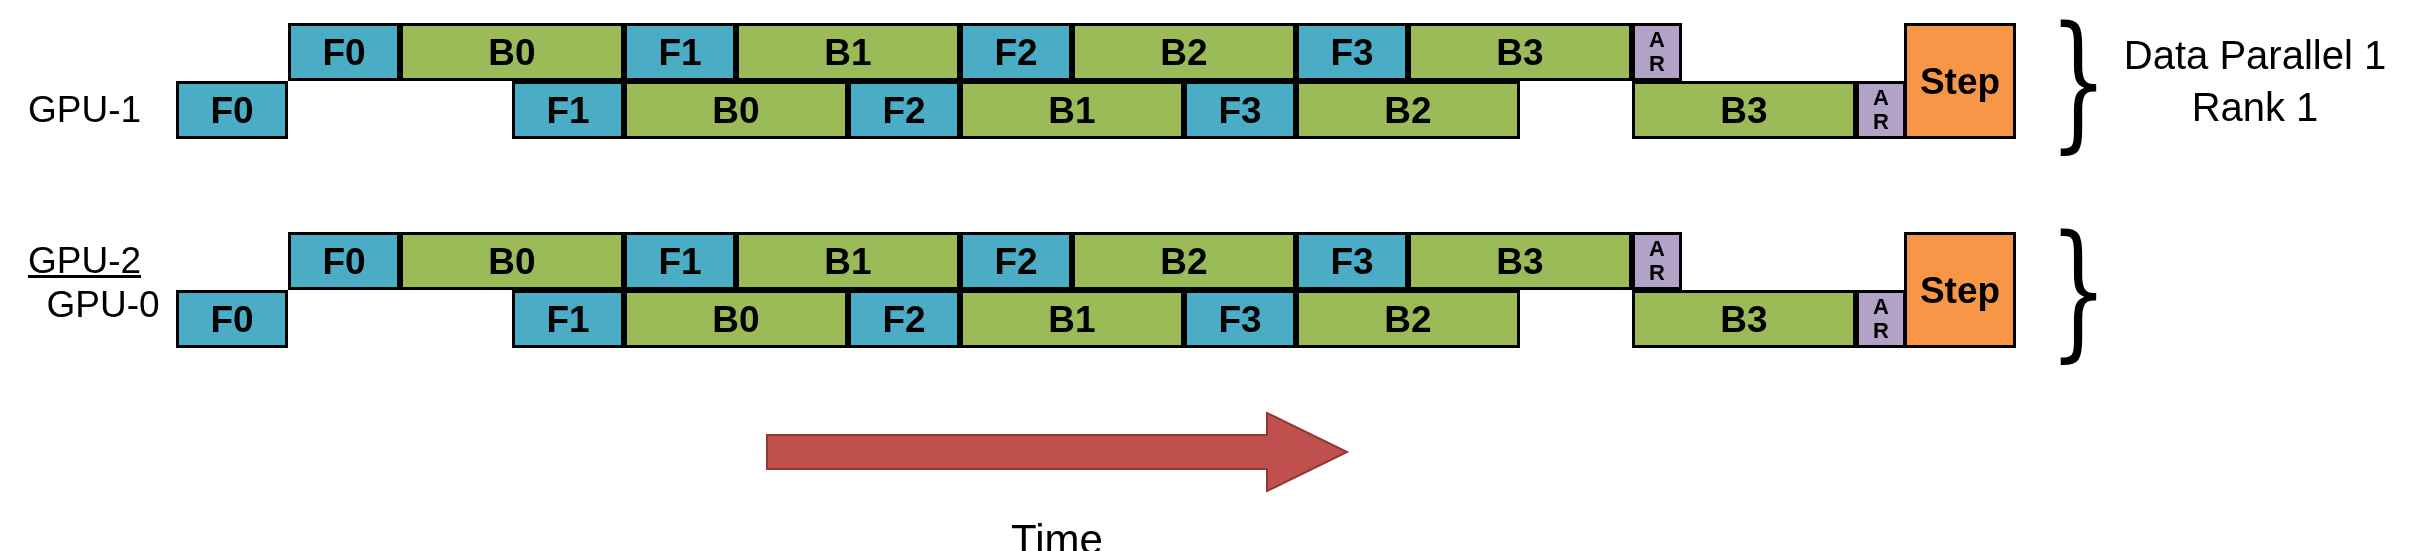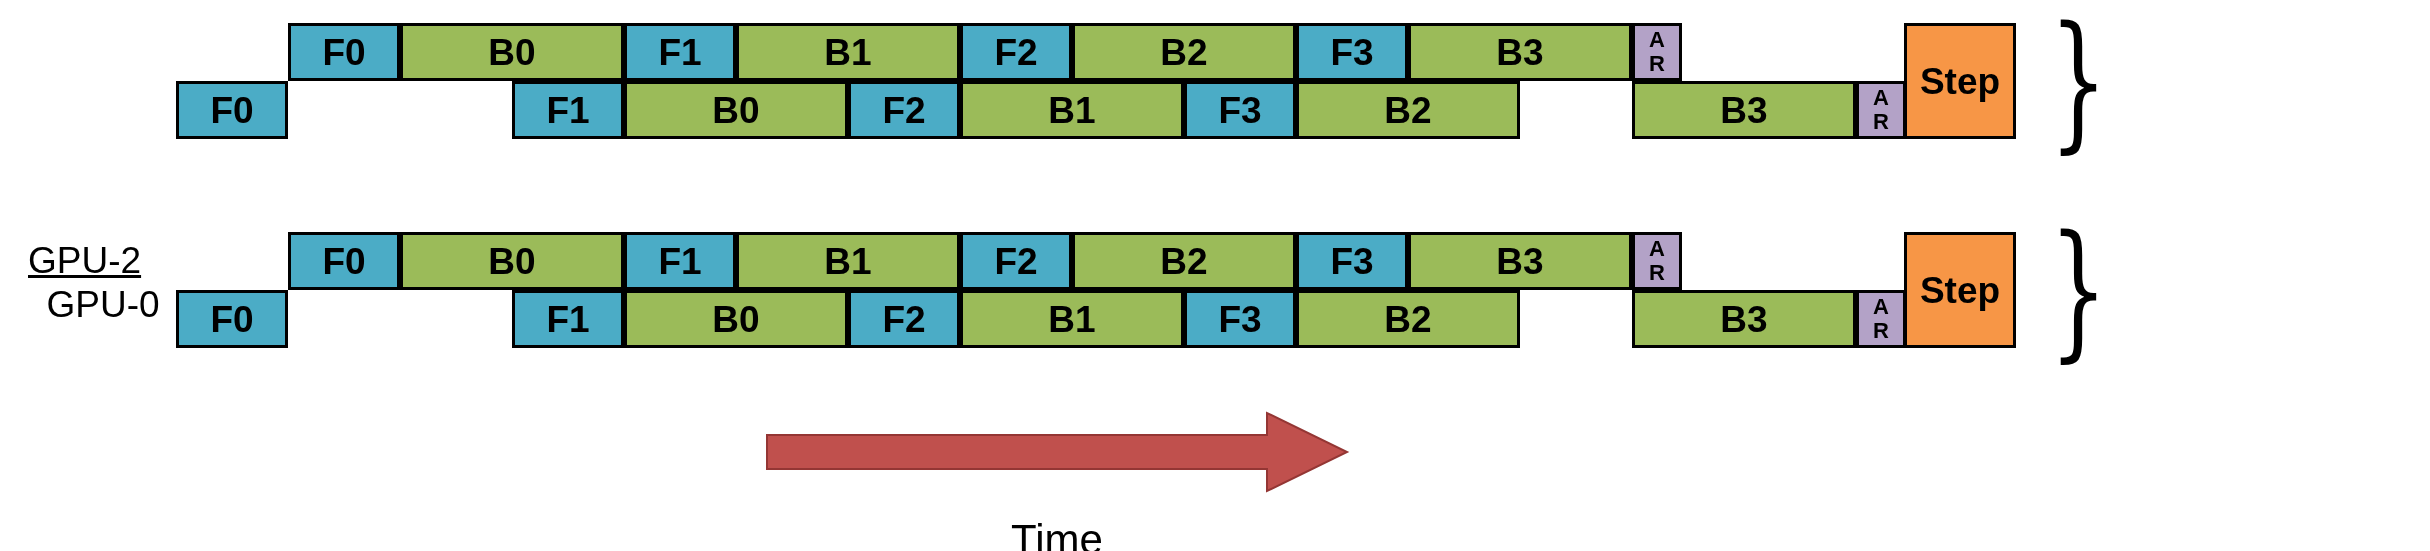--- a/index.html
+++ b/index.html
@@ -87,32 +87,37 @@
     <div class="block forward" style="left: 288px; top: 23px; width: 112px; height: 58px; background: rgb(75, 172, 198); border-color: rgb(0, 0, 0);">F0</div>
     <div class="block backward" style="left: 400px; top: 23px; width: 224px; height: 58px; background: rgb(155, 187, 89); border-color: rgb(0, 0, 0);">B0</div>
     <div class="block forward" style="left: 624px; top: 23px; width: 112px; height: 58px; background: rgb(75, 172, 198); border-color: rgb(0, 0, 0);">F1</div>
     <div class="block backward" style="left: 736px; top: 23px; width: 224px; height: 58px; background: rgb(155, 187, 89); border-color: rgb(0, 0, 0);">B1</div>
     <div class="block forward" style="left: 960px; top: 23px; width: 112px; height: 58px; background: rgb(75, 172, 198); border-color: rgb(0, 0, 0);">F2</div>
     <div class="block backward" style="left: 1072px; top: 23px; width: 224px; height: 58px; background: rgb(155, 187, 89); border-color: rgb(0, 0, 0);">B2</div>
     <div class="block forward" style="left: 1296px; top: 23px; width: 112px; height: 58px; background: rgb(75, 172, 198); border-color: rgb(0, 0, 0);">F3</div>
     <div class="block backward" style="left: 1408px; top: 23px; width: 224px; height: 58px; background: rgb(155, 187, 89); border-color: rgb(0, 0, 0);">B3</div>
     <div class="block allreduce" style="left: 1632px; top: 23px; width: 50px; height: 58px; background: rgb(179, 162, 199); border-color: rgb(0, 0, 0);">A
 R</div>
+    <div class="gpu-label" style="left: 28px; top: 88px; width: 150px;">GPU-1</div>
     <div class="block forward" style="left: 176px; top: 81px; width: 112px; height: 58px; background: rgb(75, 172, 198); border-color: rgb(0, 0, 0);">F0</div>
     <div class="block forward" style="left: 512px; top: 81px; width: 112px; height: 58px; background: rgb(75, 172, 198); border-color: rgb(0, 0, 0);">F1</div>
     <div class="block backward" style="left: 624px; top: 81px; width: 224px; height: 58px; background: rgb(155, 187, 89); border-color: rgb(0, 0, 0);">B0</div>
     <div class="block forward" style="left: 848px; top: 81px; width: 112px; height: 58px; background: rgb(75, 172, 198); border-color: rgb(0, 0, 0);">F2</div>
     <div class="block backward" style="left: 960px; top: 81px; width: 224px; height: 58px; background: rgb(155, 187, 89); border-color: rgb(0, 0, 0);">B1</div>
     <div class="block forward" style="left: 1184px; top: 81px; width: 112px; height: 58px; background: rgb(75, 172, 198); border-color: rgb(0, 0, 0);">F3</div>
     <div class="block backward" style="left: 1296px; top: 81px; width: 224px; height: 58px; background: rgb(155, 187, 89); border-color: rgb(0, 0, 0);">B2</div>
     <div class="block backward" style="left: 1632px; top: 81px; width: 224px; height: 58px; background: rgb(155, 187, 89); border-color: rgb(0, 0, 0);">B3</div>
     <div class="block allreduce" style="left: 1856px; top: 81px; width: 50px; height: 58px; background: rgb(179, 162, 199); border-color: rgb(0, 0, 0);">A
 R</div>
     <div class="block step" style="left: 1904px; top: 23px; width: 112px; height: 116px; background: rgb(247, 150, 70); border-color: rgb(0, 0, 0);">Step</div>
     <div class="brace" style="left: 2036px; top: 4px;">}</div>
+    <div class="group-label" style="left: 2088px; top: 29px; width: 334px;">
+      <div>Data Parallel 1</div>
+      <div>Rank 1</div>
+    </div>
     <div class="gpu-label" style="left: 28px; top: 239px; width: 150px; text-decoration: underline;">GPU-2</div>
     <div class="block forward" style="left: 288px; top: 232px; width: 112px; height: 58px; background: rgb(75, 172, 198); border-color: rgb(0, 0, 0);">F0</div>
     <div class="block backward" style="left: 400px; top: 232px; width: 224px; height: 58px; background: rgb(155, 187, 89); border-color: rgb(0, 0, 0);">B0</div>
     <div class="block forward" style="left: 624px; top: 232px; width: 112px; height: 58px; background: rgb(75, 172, 198); border-color: rgb(0, 0, 0);">F1</div>
     <div class="block backward" style="left: 736px; top: 232px; width: 224px; height: 58px; background: rgb(155, 187, 89); border-color: rgb(0, 0, 0);">B1</div>
     <div class="block forward" style="left: 960px; top: 232px; width: 112px; height: 58px; background: rgb(75, 172, 198); border-color: rgb(0, 0, 0);">F2</div>
     <div class="block backward" style="left: 1072px; top: 232px; width: 224px; height: 58px; background: rgb(155, 187, 89); border-color: rgb(0, 0, 0);">B2</div>
     <div class="block forward" style="left: 1296px; top: 232px; width: 112px; height: 58px; background: rgb(75, 172, 198); border-color: rgb(0, 0, 0);">F3</div>
     <div class="block backward" style="left: 1408px; top: 232px; width: 224px; height: 58px; background: rgb(155, 187, 89); border-color: rgb(0, 0, 0);">B3</div>
     <div class="block allreduce" style="left: 1632px; top: 232px; width: 50px; height: 58px; background: rgb(179, 162, 199); border-color: rgb(0, 0, 0);">A

